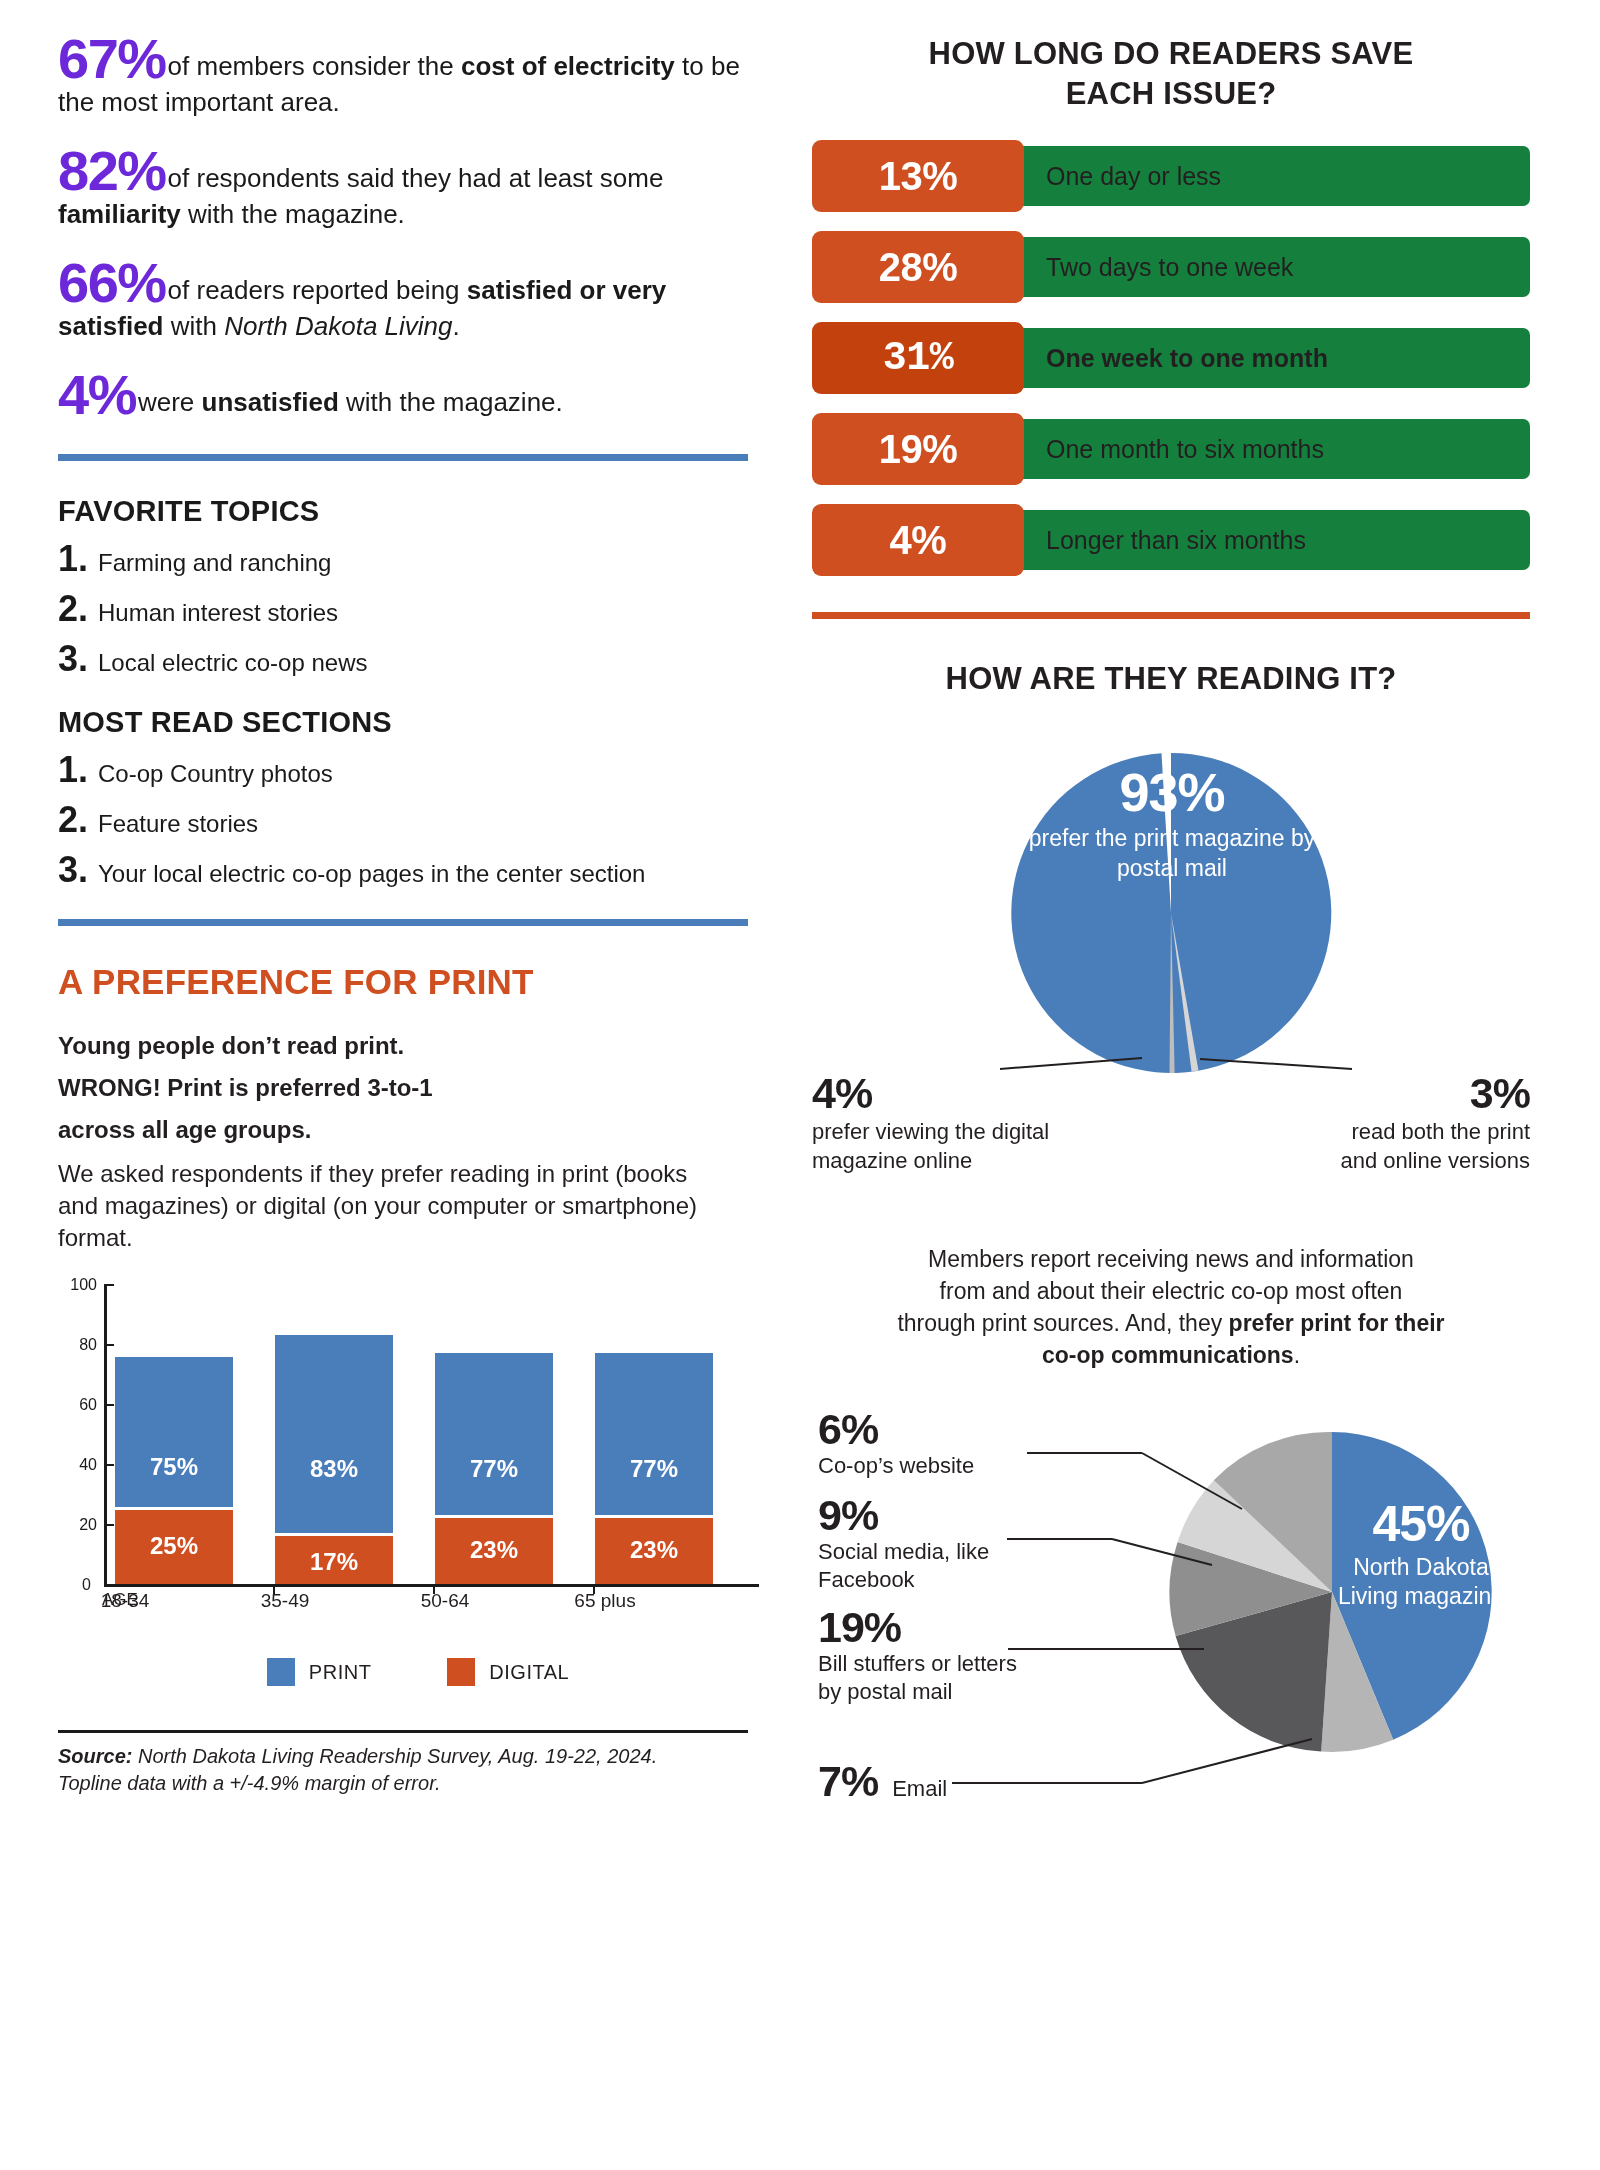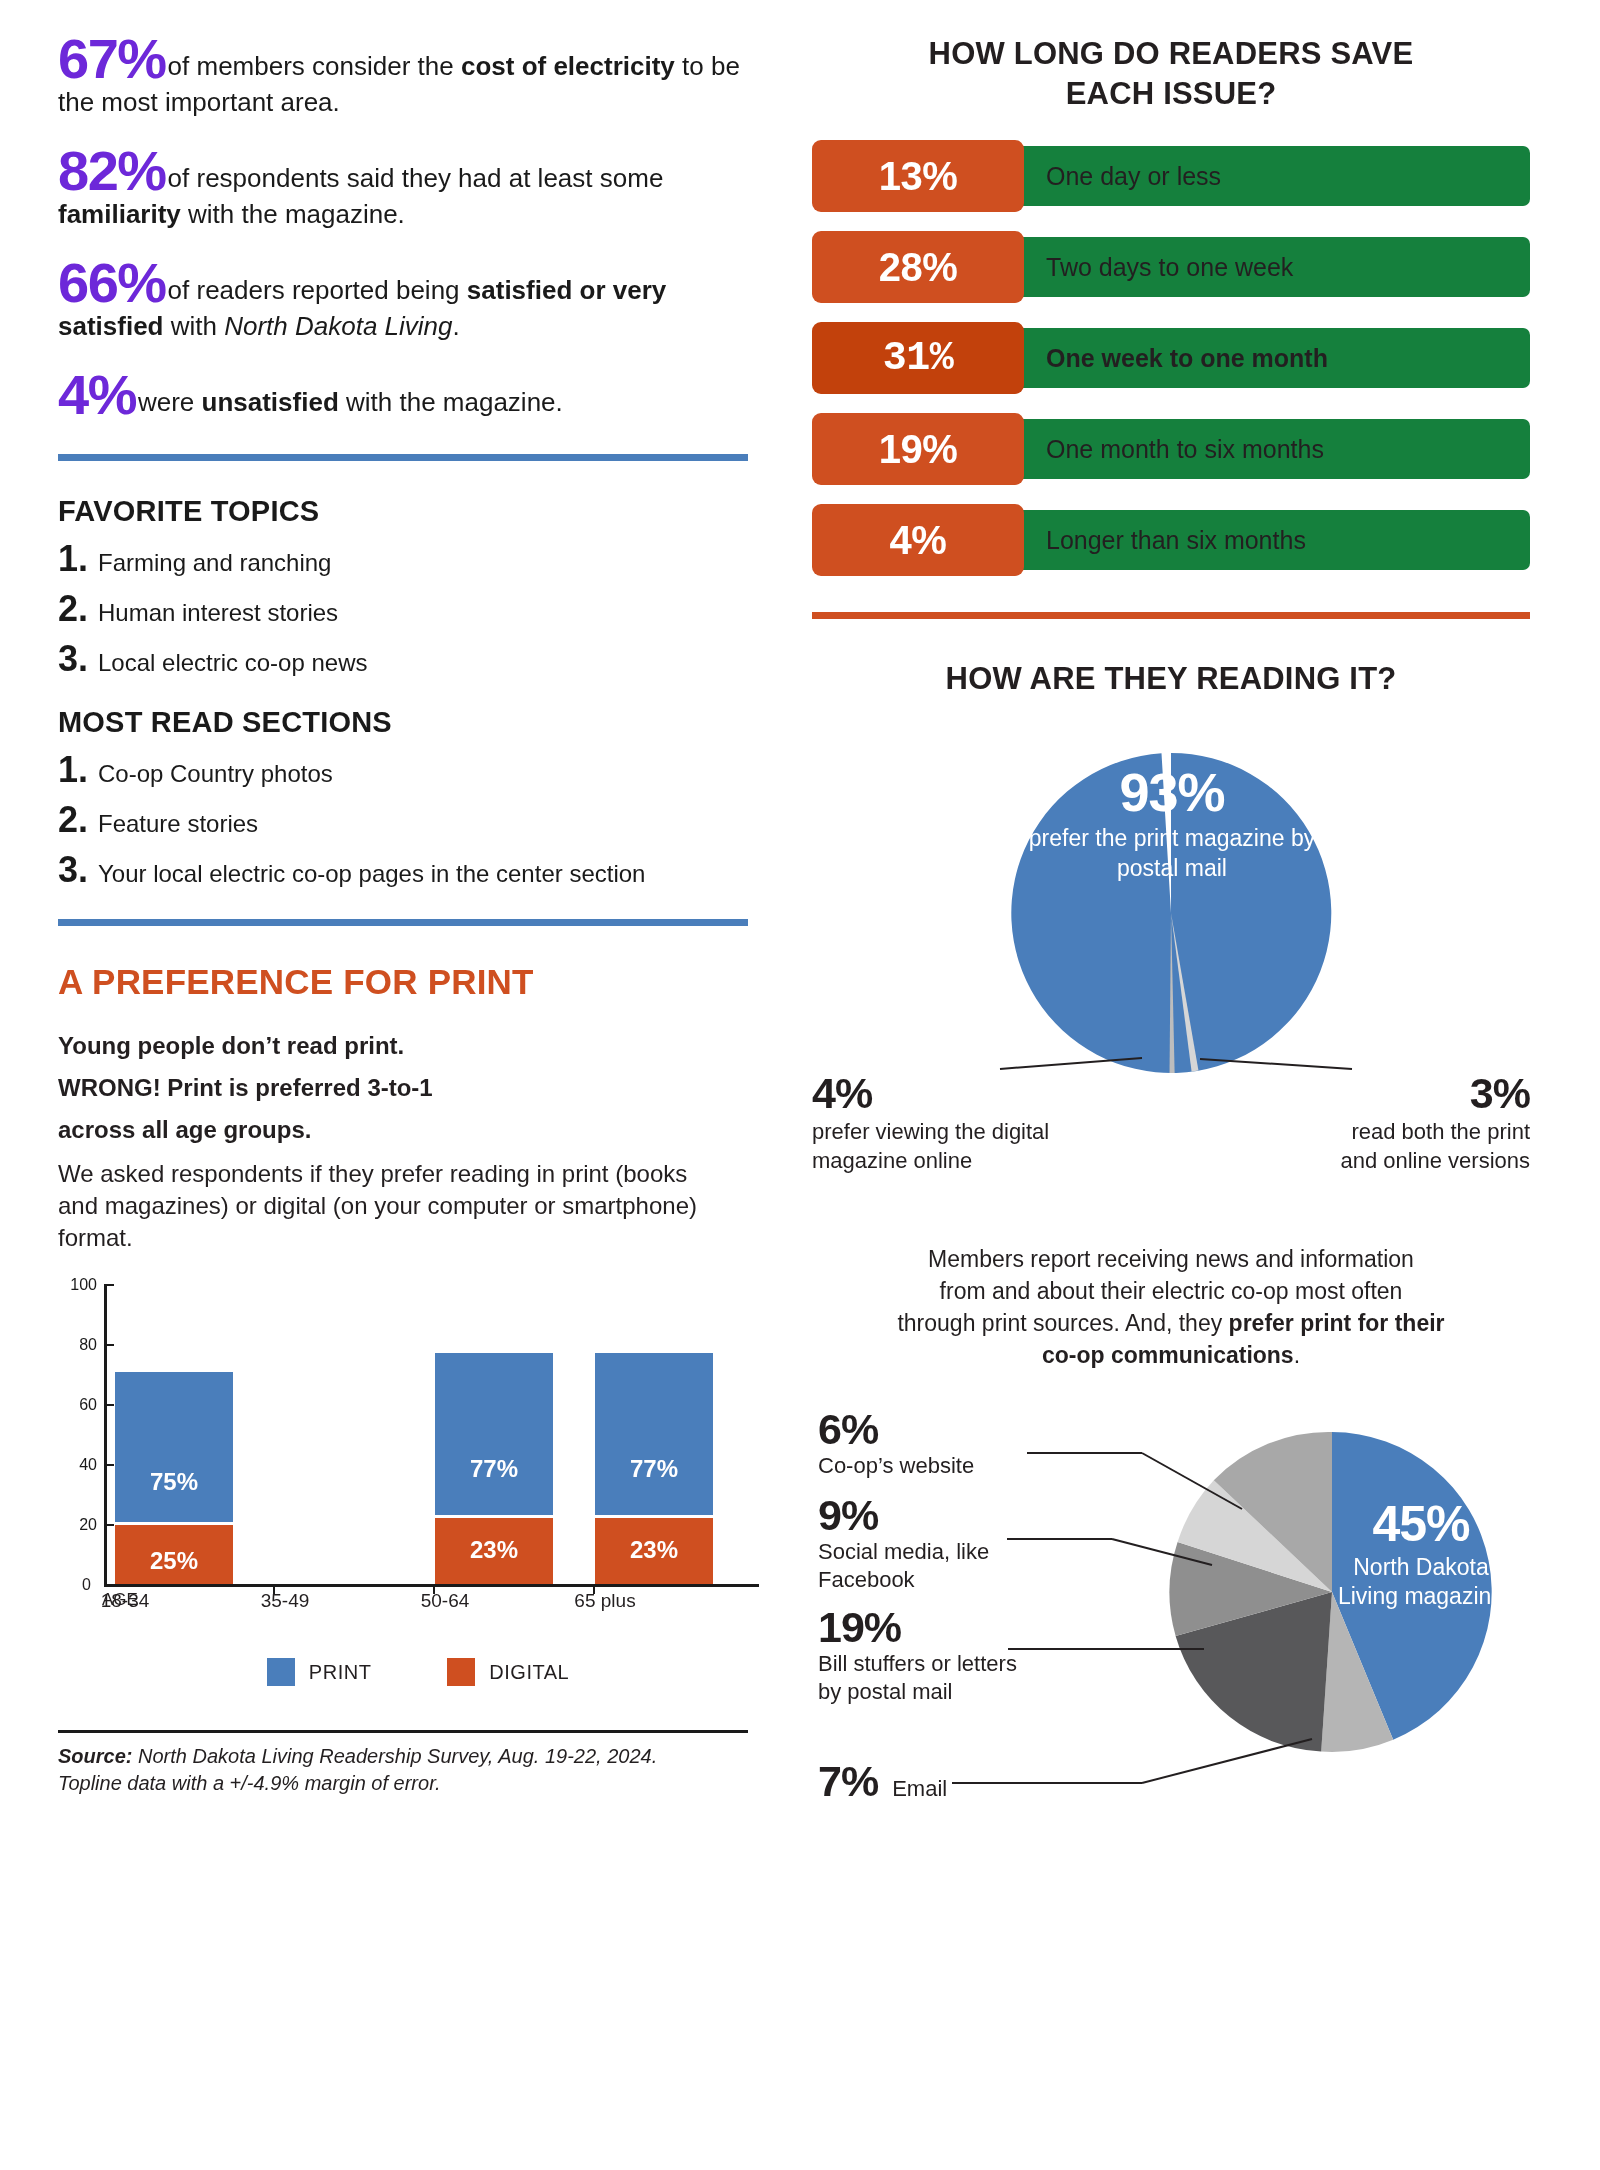--- a/index.html
+++ b/index.html
@@ -304,25 +304,33 @@
       <div class="bc-xtickmark" style="left:215px;"></div>
       <div class="bc-xtickmark" style="left:375px;"></div>
       <div class="bc-xtickmark" style="left:535px;"></div>
 
       <div class="bars-area">
 
         <div class="bar-group" style="left:8px;">
           <div class="seg seg-print" style="height:150px;">
             <span class="seg-label">75%</span>
           </div>
-          <div class="seg seg-digital" style="height:62px;">
+          <div class="seg seg-digital" style="height:77px;">
             <span class="seg-label">25%</span>
           </div>
         </div>
 
+        <div class="bar-group" style="left:168px;">
+          <div class="seg seg-print" style="height:198px;">
+            <span class="seg-label" style="top:120px;">83%</span>
+          </div>
+          <div class="seg seg-digital" style="height:51px;">
+            <span class="seg-label" style="top:12px;">17%</span>
+          </div>
+        </div>
 
         <div class="bar-group" style="left:328px;">
           <div class="seg seg-print" style="height:162px;">
             <span class="seg-label" style="top:102px;">77%</span>
           </div>
           <div class="seg seg-digital" style="height:69px;">
             <span class="seg-label" style="top:18px;">23%</span>
           </div>
         </div>
 

